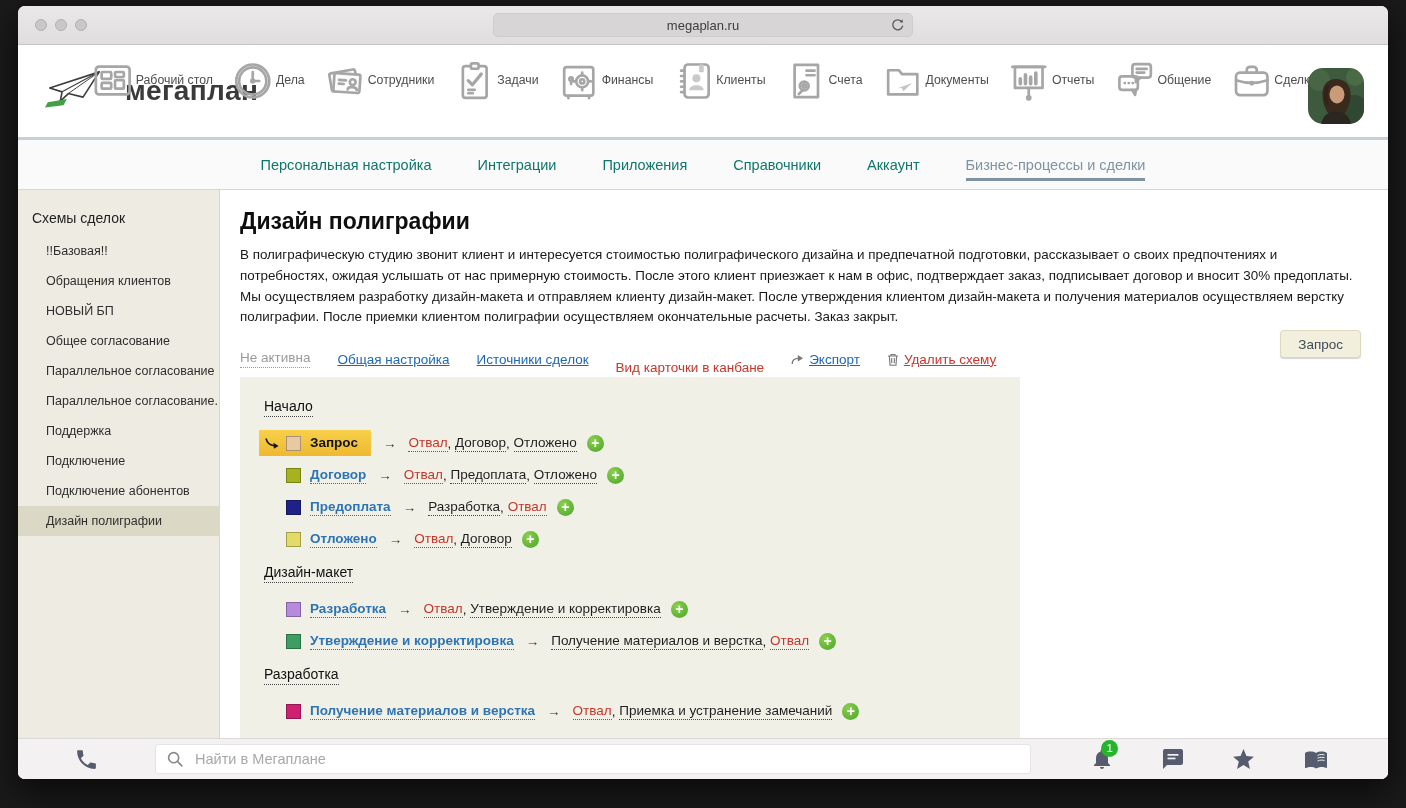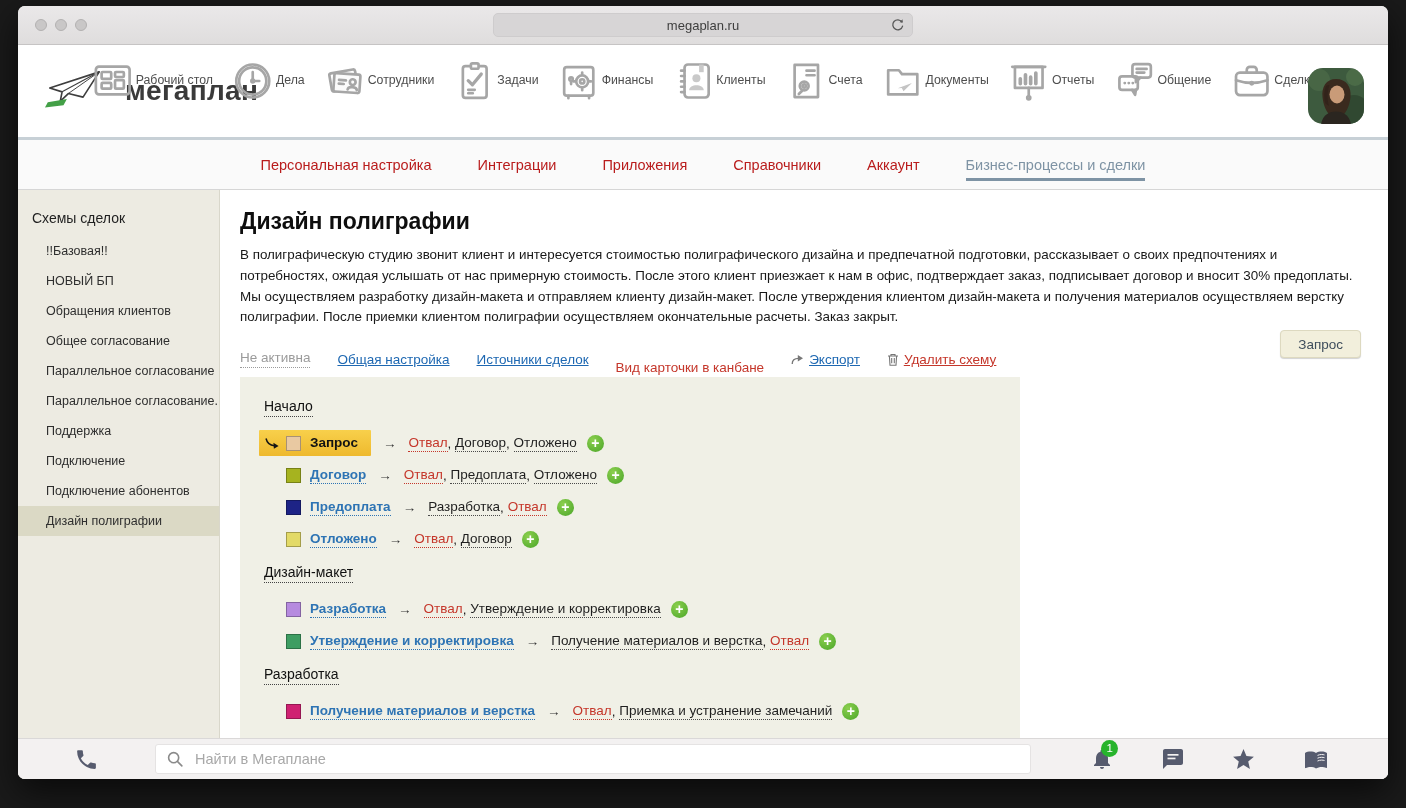--- a/index.html
+++ b/index.html
@@ -20,21 +20,21 @@
   .logo{position:absolute;left:26px;top:22px;display:flex;align-items:center;cursor:pointer;}
   .logo-text{font-size:28px;font-weight:bold;color:#3a3a3a;margin-left:1px;letter-spacing:.3px;}
   .main-nav{position:absolute;left:50%;transform:translateX(-50%);top:7px;display:flex;gap:17px;}
   .nav-item{display:flex;flex-direction:row;align-items:center;min-width:60px;cursor:pointer;}
   .nav-icon{height:52px;display:flex;align-items:flex-end;line-height:0;}
   .nav-label{margin-top:4px;font-size:12.3px;color:#4e4e4e;white-space:nowrap;}
   .avatar{position:absolute;right:24px;top:23px;width:56px;height:56px;border-radius:15px;overflow:hidden;cursor:pointer;line-height:0;}
   
   .subnav{height:49px;background:#fafafa;border-bottom:1px solid #d6d6d6;display:flex;justify-content:center;
           align-items:center;gap:46px;font-size:14.5px;}
-  .subnav-item{color:#b91c1c;cursor:pointer;padding:8px 0;}
+  .subnav-item{color:#0f766e;cursor:pointer;padding:8px 0;}
   .subnav-item.active{color:var(--active-tab,#7e93a4);border-bottom:3px solid var(--active-tab,#7e93a4);padding-bottom:5px;}
   
   .app-body{display:flex;height:590px;}
   .sidebar{width:202px;background:#edebe2;border-right:1px solid #d9d7cb;padding-top:16px;box-sizing:border-box;flex:none;}
   .side-title{font-size:14px;color:#1f1f1f;padding:4px 14px 10px;}
   .side-item{font-size:12.5px;color:#2e2e2e;padding:8px 22px 8px 28px;cursor:pointer;white-space:nowrap;overflow:hidden;}
   .side-item.active{background:#dbd9c5;}
   .content{flex:1;position:relative;padding:14px 26px 0 20px;box-sizing:border-box;background:#fff;}
   .content h1{font-size:23px;margin:4px 0 10px;color:#0e0e0e;}
   .desc{font-size:13.4px;line-height:20.8px;color:#181818;max-width:1138px;margin:0 0 15px;}
@@ -276,22 +276,22 @@
       <span class="subnav-item">Справочники</span>
       <span class="subnav-item">Аккаунт</span>
       <span class="subnav-item active">Бизнес-процессы и сделки</span>
     </div>
 
   <div class="app-body">
     <aside class="sidebar">
       <div class="side-title">Схемы сделок</div>
       <div class="side-items">
           <div class="side-item">!!Базовая!!</div>
+          <div class="side-item">Обращения клиентов</div>
           <div class="side-item">НОВЫЙ БП</div>
-          <div class="side-item">Обращения клиентов</div>
           <div class="side-item">Общее согласование</div>
           <div class="side-item">Параллельное согласование</div>
           <div class="side-item">Параллельное согласование...</div>
           <div class="side-item">Поддержка</div>
           <div class="side-item">Подключение</div>
           <div class="side-item">Подключение абонентов</div>
           <div class="side-item active">Дизайн полиграфии</div>
         </div>
     </aside>
 

